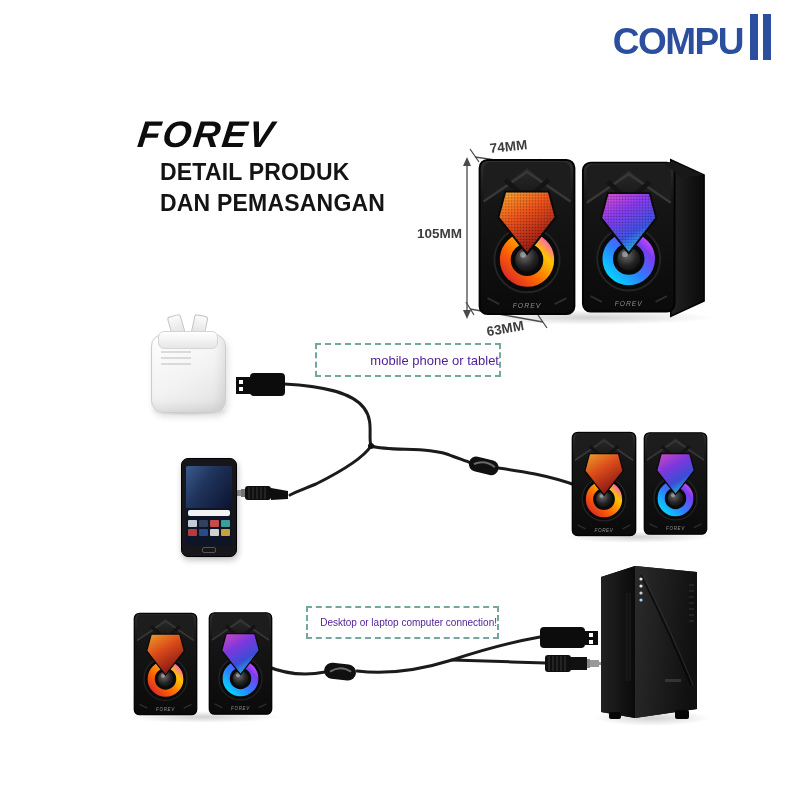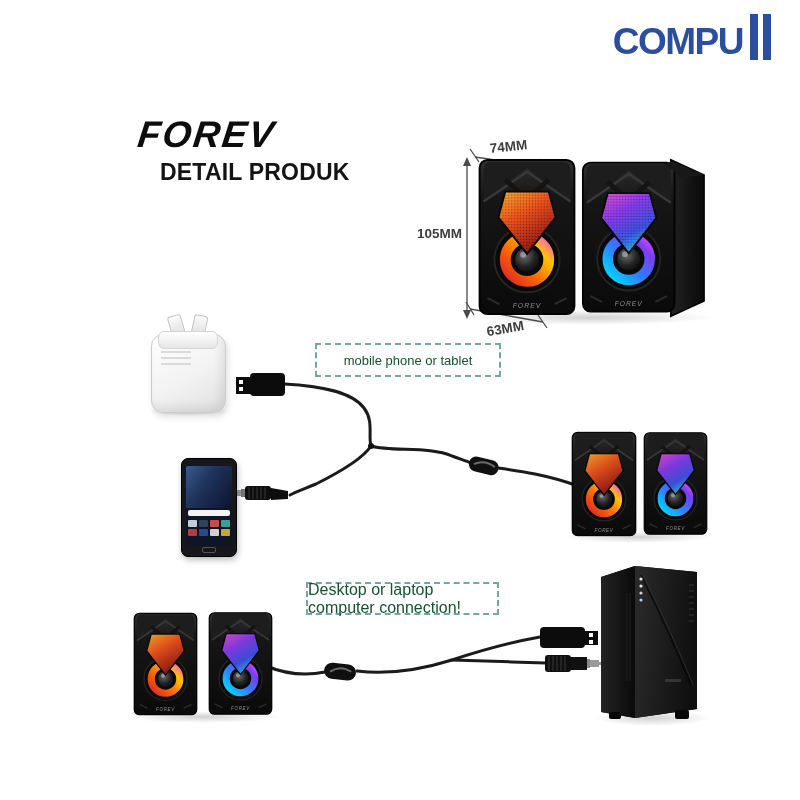--- a/index.html
+++ b/index.html
@@ -14,24 +14,24 @@
   .store-bar{width:8px;height:46px;background:#2b4f9e;}
   .store-arabic{font-size:35px;font-weight:bold;line-height:1.1;direction:rtl;margin-top:2px;}
 
   
   .forev{left:138px;top:114px;font-size:37px;font-weight:900;font-style:italic;
          letter-spacing:2px;transform:skewX(-7deg);color:#0d0d0d;z-index:5;}
   .headline{left:135px;top:157px;font-size:23px;font-weight:800;color:#141414;
             line-height:31px;letter-spacing:.2px;z-index:5;margin-left:25px;}
 
   
-  .cap{border:2px dashed #74a79f;color:#14532d;display:flex;align-items:center;
-       justify-content:center;z-index:4;background:#ffffff00;}
+  .cap{border:2px dashed #74a79f;color:#4c1d95;display:flex;align-items:center;
+       justify-content:flex-end;z-index:4;background:#ffffff00;}
   .cap-mobile{left:315px;top:343px;width:182px;height:30px;font-size:13px;}
-  .cap-desktop{left:306px;top:582px;width:189px;height:29px;font-size:16px;}
+  .cap-desktop{left:306px;top:606px;width:189px;height:29px;font-size:10px;}
 
   
   .charger{left:151px;top:334px;width:73px;height:77px;z-index:2;
            background:linear-gradient(150deg,#ffffff 0%,#f2f2f2 55%,#dfdfdf 100%);
            border:1px solid #cccccc;border-radius:12px;
            box-shadow:inset -4px -5px 10px rgba(0,0,0,.08),2px 4px 6px rgba(0,0,0,.12);}
   .charger-top{position:absolute;left:6px;top:-4px;width:58px;height:16px;border-radius:6px;
            background:linear-gradient(#ffffff,#e6e6e6);border:1px solid #d5d5d5;}
   .prong{position:absolute;width:12px;height:24px;border-radius:3px;top:-20px;
          background:linear-gradient(#fbfbfb,#d9d9d9);border:1px solid #c2c2c2;}
@@ -235,20 +235,21 @@
       <span class="store-bars">
         <span class="store-bar"></span>
           <span class="store-bar"></span>
       </span>
     </div>
   </div>
 
   <div class="abs forev">FOREV</div>
   <div class="abs headline">
     <div>DETAIL PRODUK</div>
+    <div>DAN PEMASANGAN</div>
   </div>
 
   <svg class="abs layer2" style="left:477px;top:158px" width="100" height="158" viewBox="0 0 100 160">
       <use href="#spk-front-warm"></use>
     </svg>
   <svg class="abs layer2" style="left:581px;top:152px" width="126" height="172" viewBox="0 0 132 172">
       <use href="#spk-side-cool"></use>
     </svg>
 
   <div class="abs charger">

